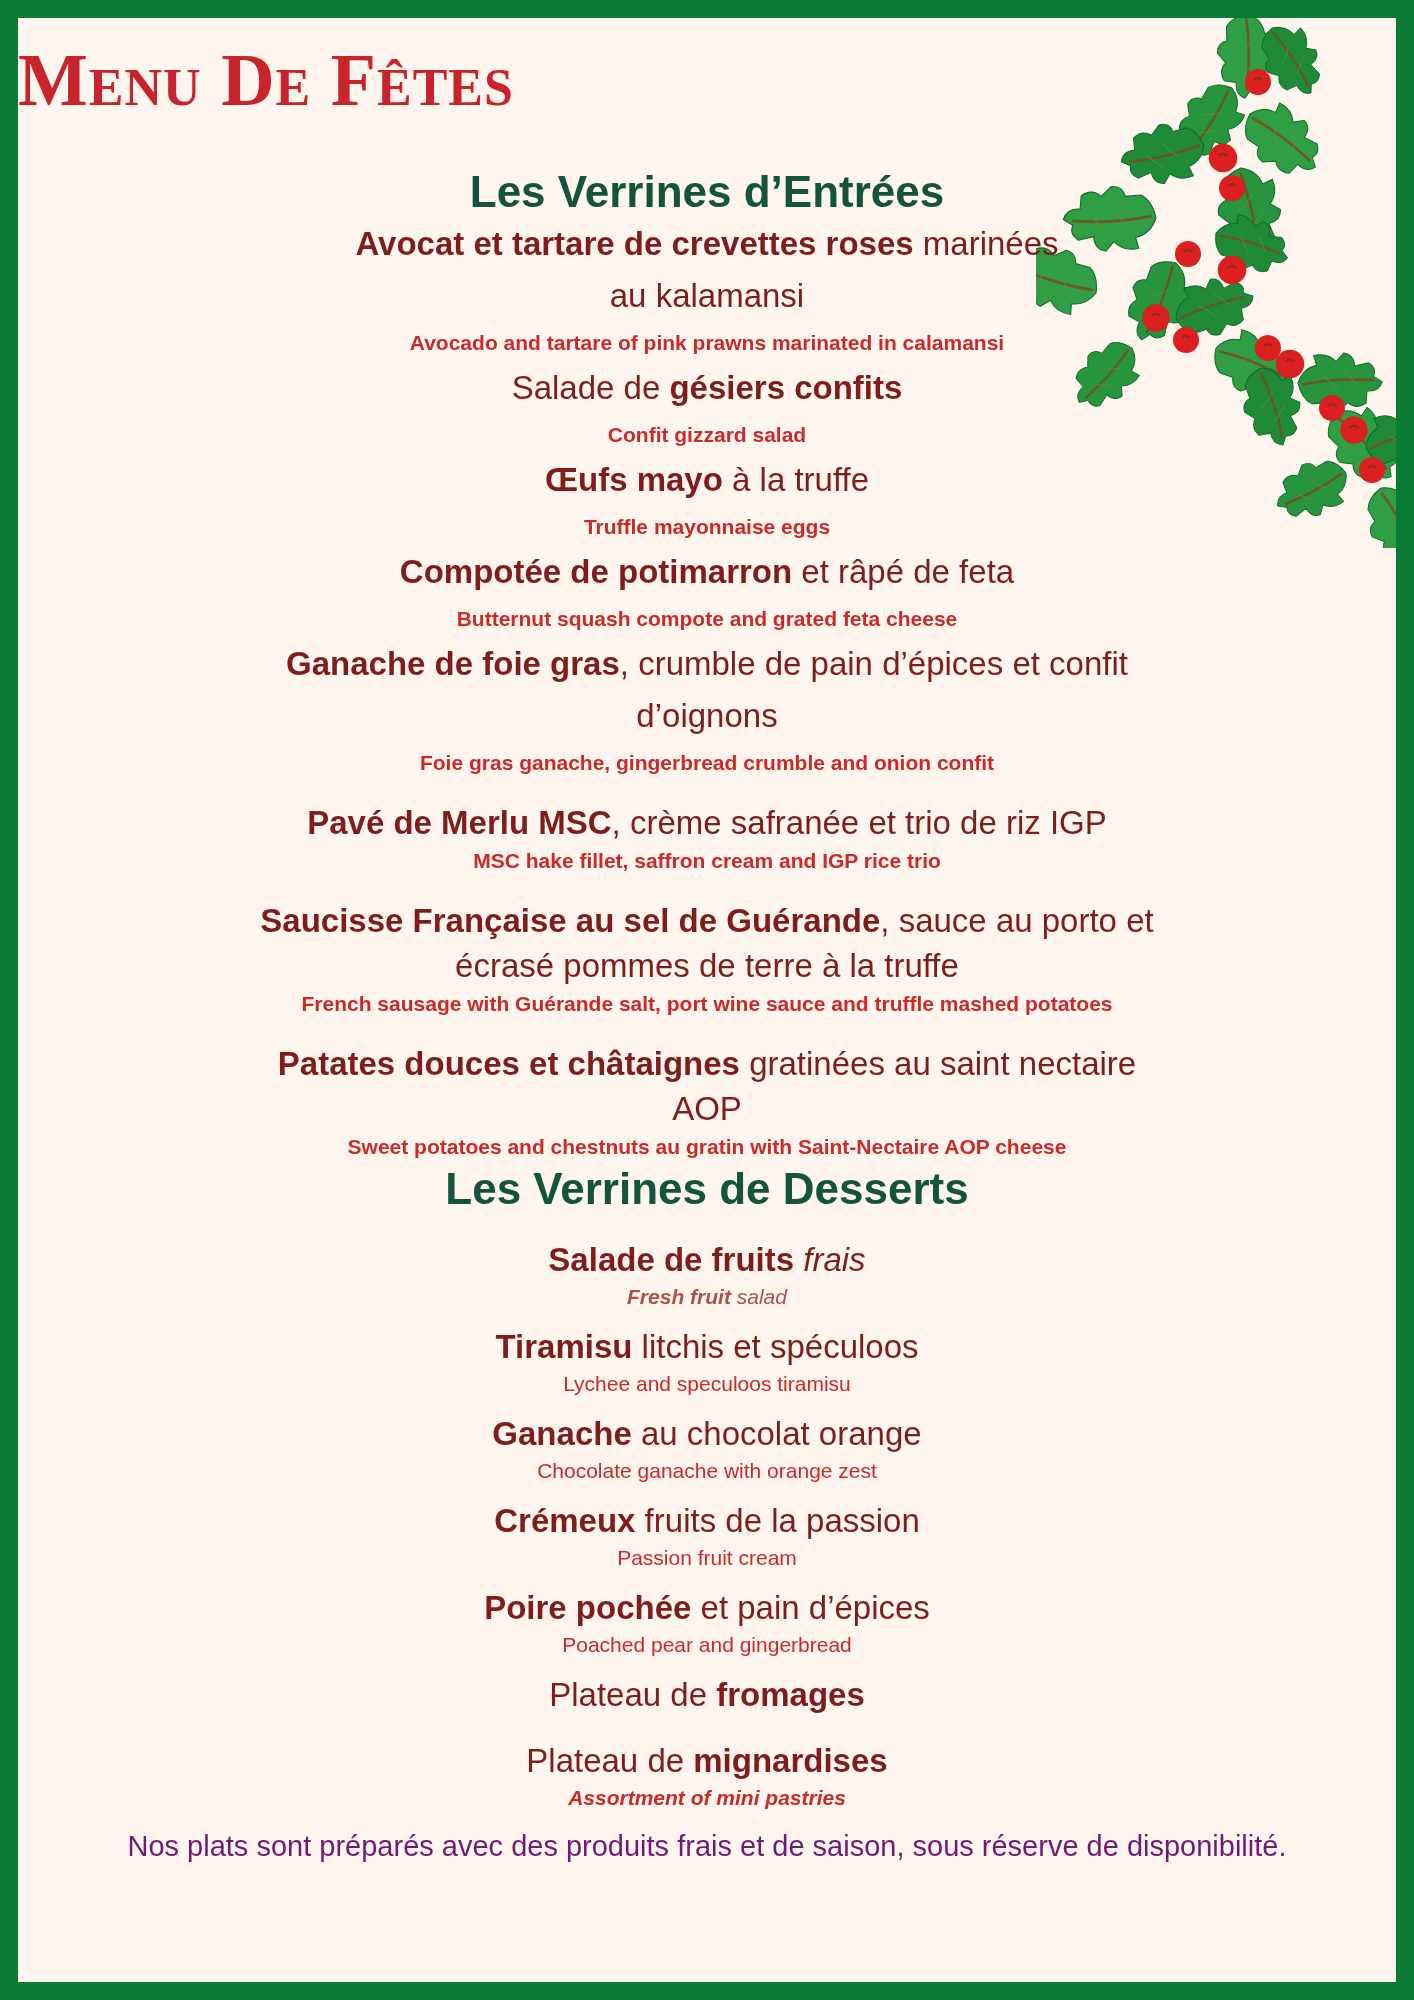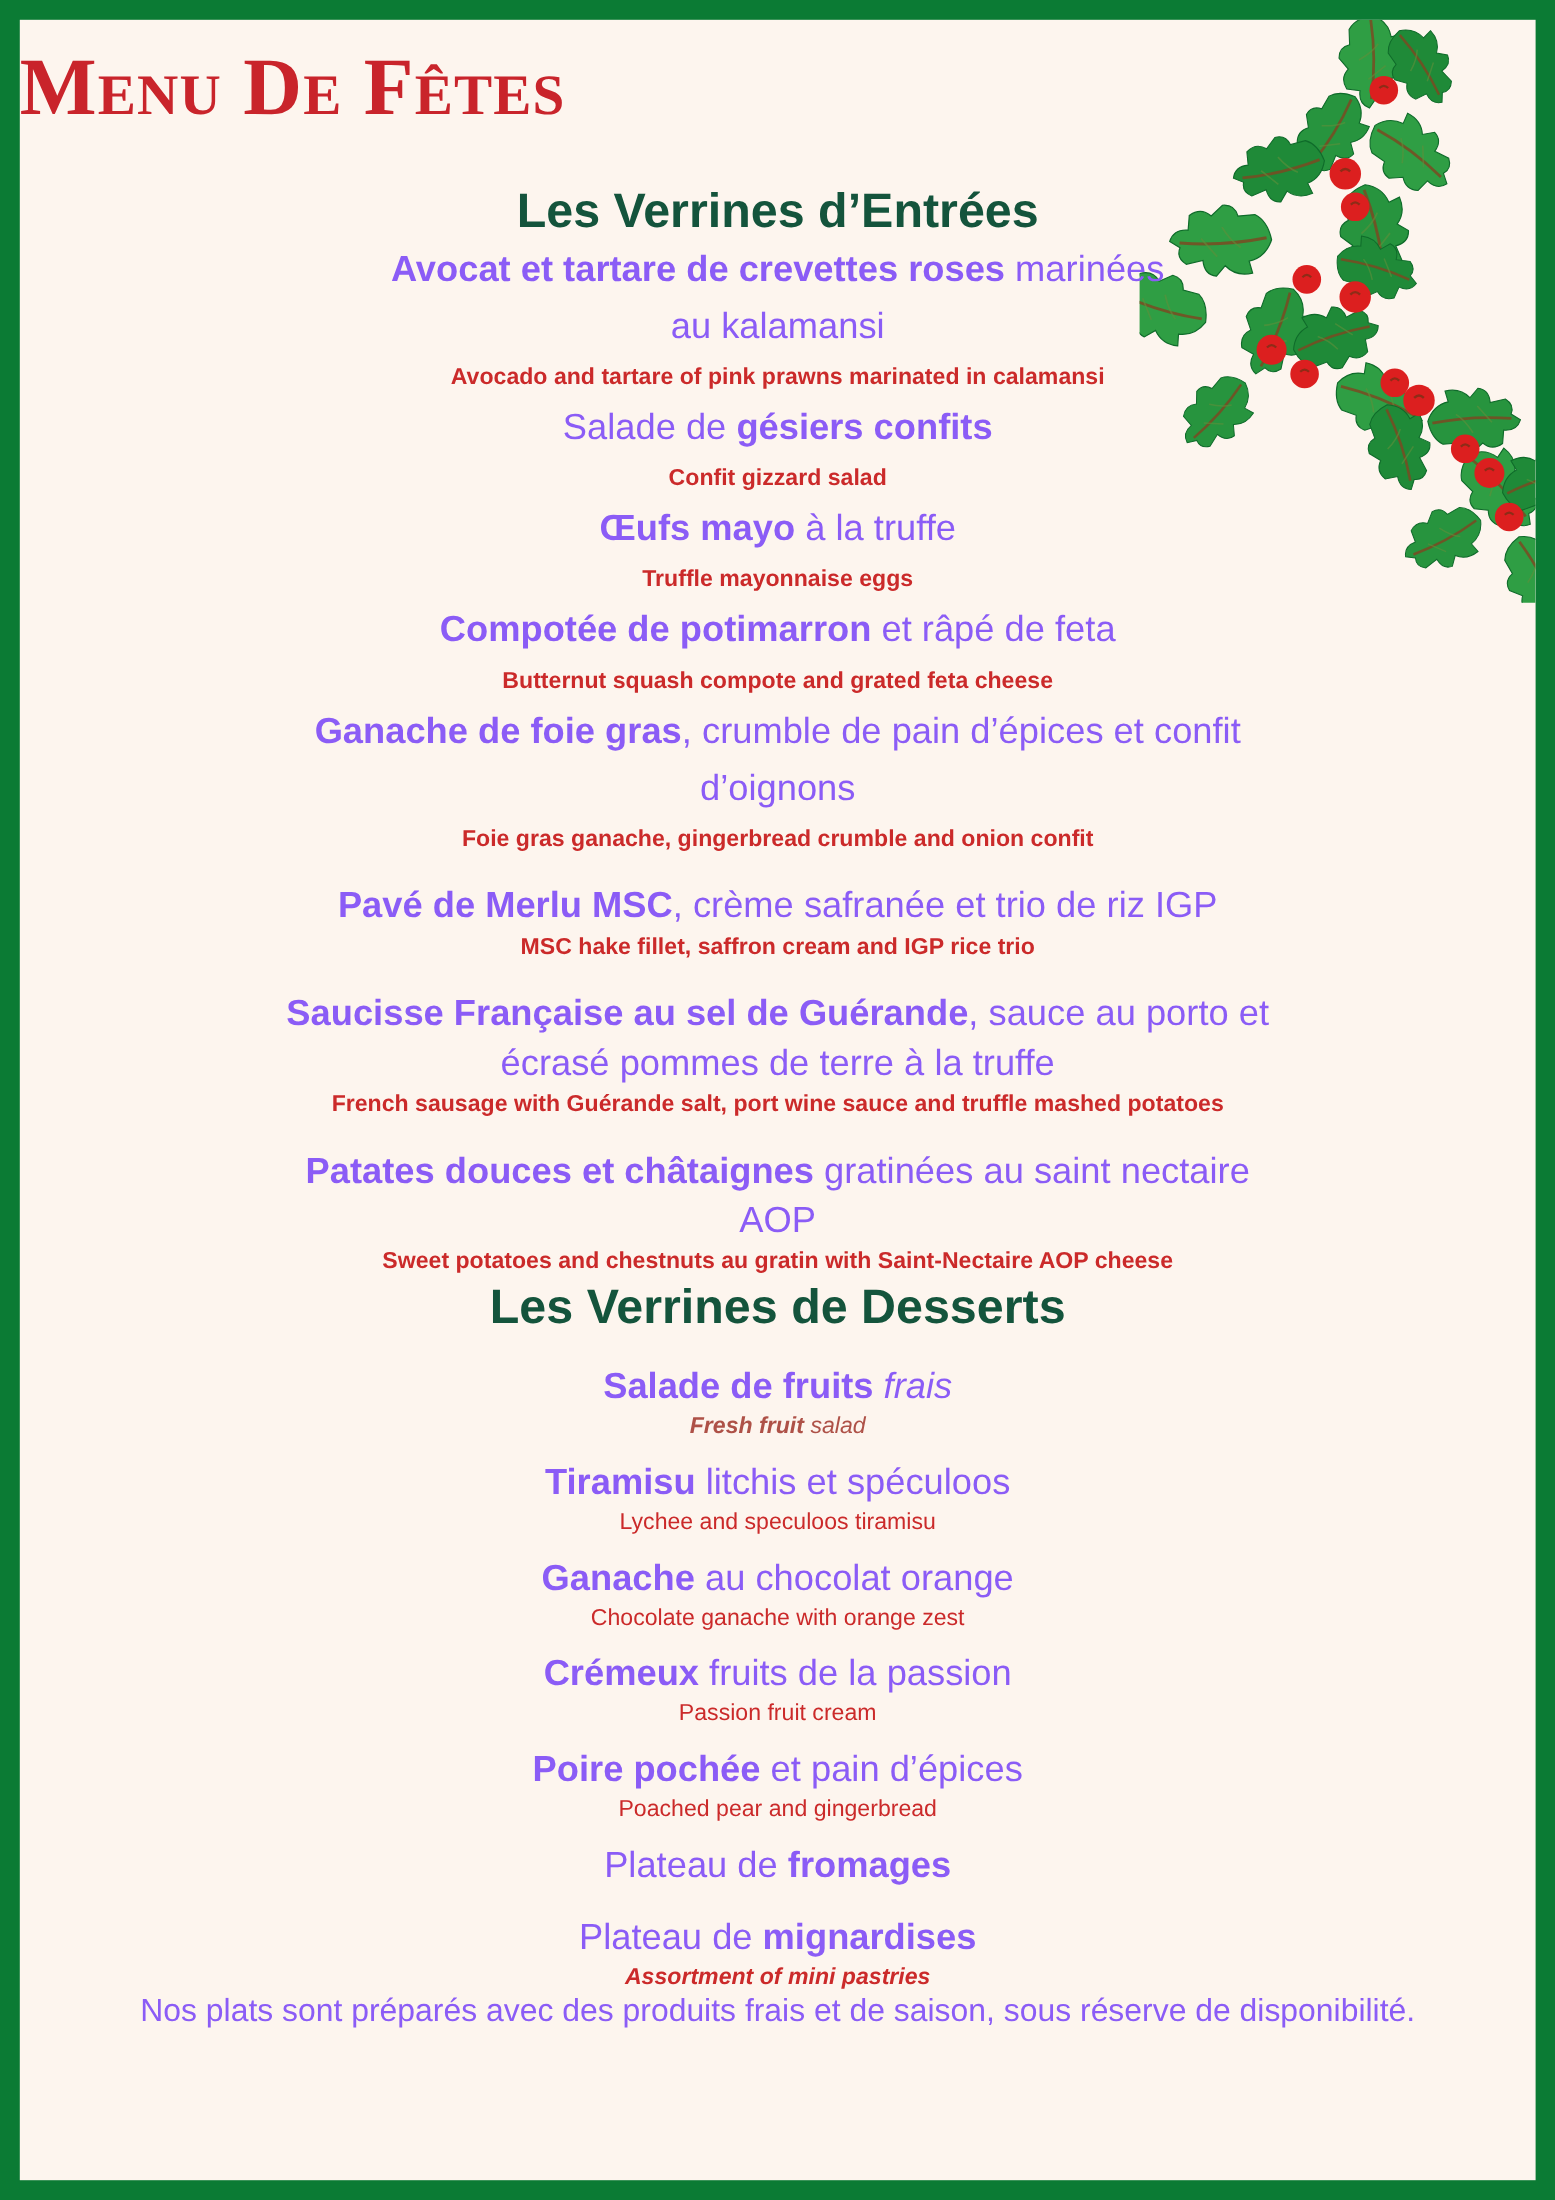--- a/index.html
+++ b/index.html
@@ -41,21 +41,21 @@
     line-height: 48px;
     color: #14543c;
   }
   .h-entrees  { margin-top: 50px; }
   .h-cocottes { margin-top: 32px; }
   .h-desserts { margin-top: 8px; }
 
   .dish {
     text-align: center;
     font-size: 33px;
-    color: #8b5cf6;
+    color: #7f1d1d;
   }
   .dish .b { font-weight: 700; }
   .dish .i { font-style: italic; }
 
   .en {
     text-align: center;
     font-size: 21px;
     line-height: 21px;
     color: #cb2a2a;
   }
@@ -70,25 +70,25 @@
   .sec-entrees  .en   { margin-top: 10px; }
 
   .sec-cocottes .dish { line-height: 45px; margin-top: 27px; }
   .sec-cocottes .en   { margin-top: 5px; }
 
   .sec-desserts .dish { line-height: 52px; margin-top: 14px; }
   .sec-desserts .dish.first { margin-top: 21px; }
   .sec-desserts .en   { margin-top: 0; }
 
   .footer-note {
-    margin-top: 4px;
+    margin-top: 22px;
     text-align: center;
     font-size: 29px;
     line-height: 32px;
-    color: #8b5cf6;
+    color: #701a75;
   }
 </style>
 </head>
 <body>
 
 <div class="page">
 
   <svg class="holly" viewBox="0 0 360 530" xmlns="http://www.w3.org/2000/svg" aria-hidden="true">
     <defs>
       <g id="leaf">

